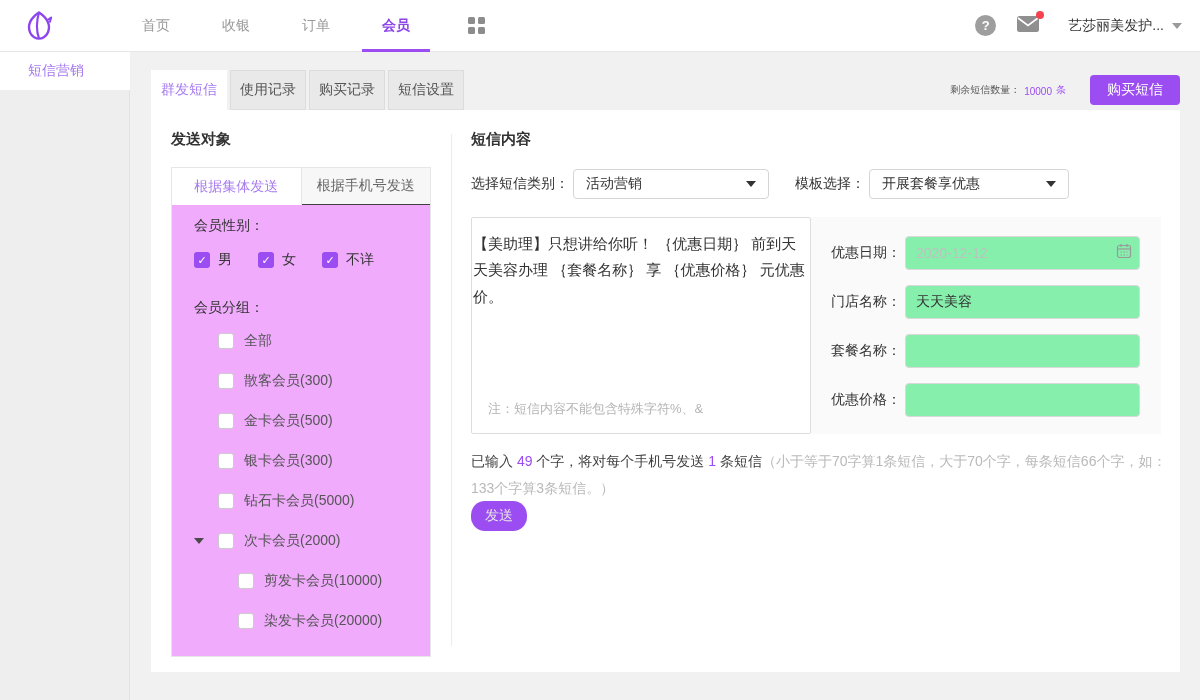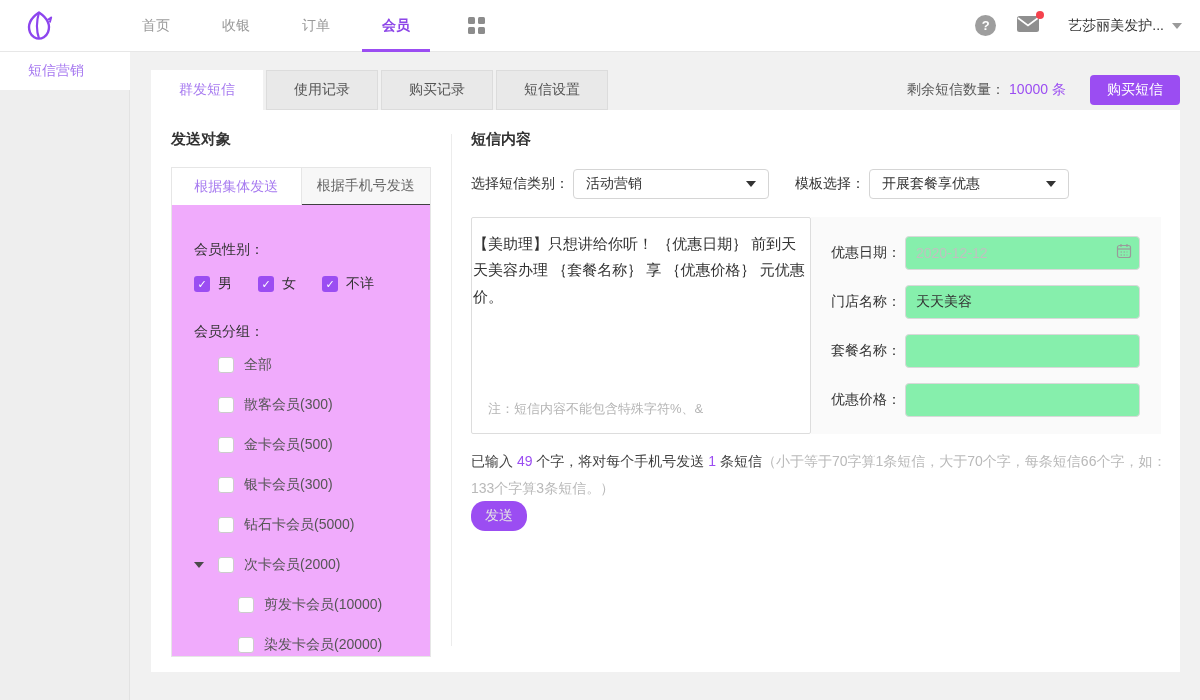--- a/index.html
+++ b/index.html
@@ -32,41 +32,41 @@
 
   
   .sidebar { position:absolute; left:0; top:52px; width:130px; height:648px;
     background:#eeeeee; border-right:1px solid #e2e2e2; }
   .sidebar-item { width:130px; height:38px; background:#fff; display:flex; align-items:center;
     padding-left:28px; font-size:14px; color:#a678f0; cursor:pointer; }
 
   
   .main { position:absolute; left:131px; top:52px; width:1069px; height:648px; background:#f1f1f1; }
   .toolbar { display:flex; align-items:center; margin:18px 20px 0 20px; height:40px; }
-  .tab { width:112px; height:40px; margin-right:3px; display:flex; align-items:center;
+  .tab { width:76px; height:40px; margin-right:3px; display:flex; align-items:center;
     justify-content:center; font-size:14px; cursor:pointer;
     background:#e9e9e9; border:1px solid #dcdcdc; color:#555; }
   .tab.active { background:#fff; border:none; color:#a87cf0; }
-  .remaining { margin-left:auto; font-size:14px; color:#595959; display:flex; align-items:flex-start; }
+  .remaining { margin-left:auto; font-size:10px; color:#595959; display:flex; align-items:flex-end; }
   .remaining .num { color:#9b4df2; margin:0 4px 0 4px; }
   .remaining .unit { color:#9b4df2; }
   .buy-btn { margin-left:24px; height:30px; padding:0 17px; background:#9b4df2; color:#fff;
     border:none; border-radius:4px; font-size:14px; cursor:pointer; }
 
   
   .card { position:relative; margin:0 20px; width:1029px; height:562px; background:#fff; }
   .section-title { font-size:15px; font-weight:bold; color:#333; }
   .left-col { position:absolute; left:20px; top:20px; width:260px; }
   .left-box { margin-top:18px; width:260px; height:490px; border:1px solid #e6e6e6; background:#f0abfc; }
   .inner-tabs { display:flex; height:37px; }
   .inner-tab { flex:1; display:flex; align-items:center; justify-content:center; font-size:14px; cursor:pointer; }
   .inner-tab.active { background:#fff; color:#a87cf0; border-right:1px solid #e6e6e6; }
   .inner-tab.idle { background:#f7f7f7; color:#666; border-bottom:1px solid #404040; }
   .box-content { padding-left:22px; }
-  .field-label { margin-top:36px; font-size:14px; color:#333; }
+  .field-label { margin-top:12px; font-size:14px; color:#333; }
   .gender-row { margin-top:16px; display:flex; align-items:center; }
   .gender-item { display:flex; align-items:center; margin-right:26px; cursor:pointer; }
   .cb { width:16px; height:16px; border-radius:3px; background:#9b4df2; position:relative; cursor:pointer; }
   .cb::after { content:"✓"; position:absolute; left:0; top:0; width:16px; height:16px;
     color:#fff; font-size:11px; line-height:16px; text-align:center; }
   .cb-empty { width:16px; height:16px; border-radius:3px; border:1px solid #ccc; background:#fff; cursor:pointer; }
   .gender-item span.lbl { margin-left:8px; font-size:14px; color:#333; }
   .group-label { margin-top:30px; }
   .tree { margin-top:4px; }
   .tree-row { height:40px; display:flex; align-items:center; cursor:pointer; }

